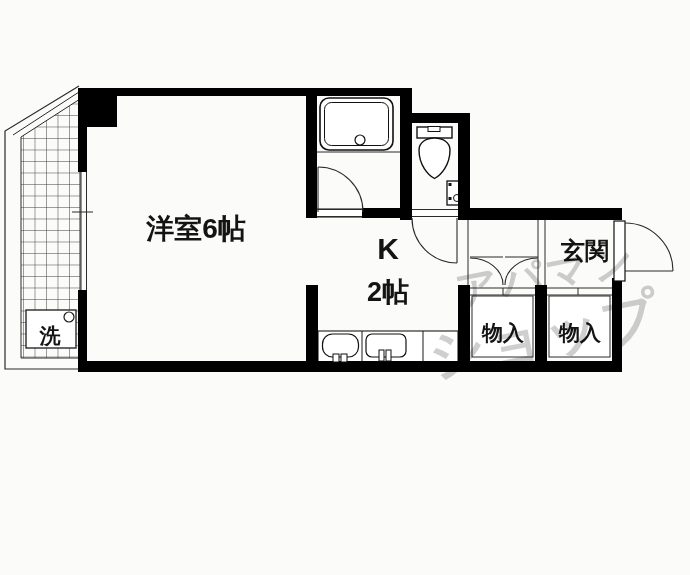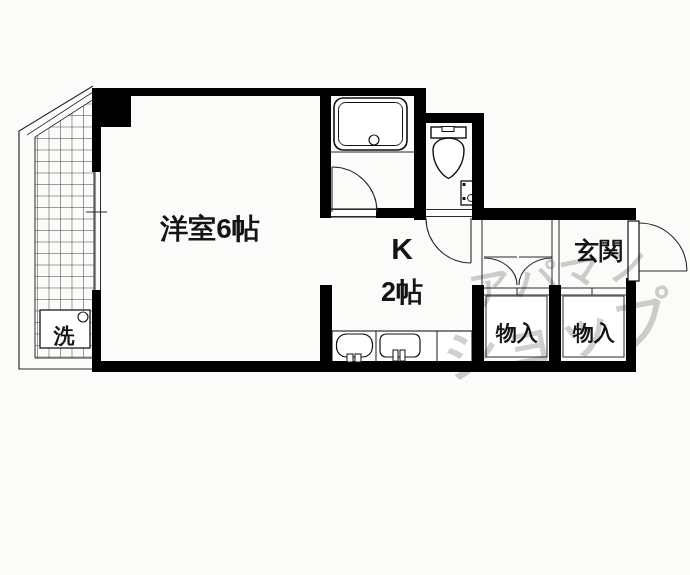--- a/index.html
+++ b/index.html
@@ -2,21 +2,21 @@
 <html><head>
 <meta charset="utf-8">
 <style>
   html,body{margin:0;padding:0;}
   body{
     width:690px;height:575px;
     background:#fbfbf9;
     font-family:"Liberation Sans","DejaVu Sans",sans-serif;
     position:relative;overflow:hidden;
   }
-  #plan-wrap{position:absolute;left:14px;top:0;width:584px;height:575px;}
+  #plan-wrap{position:absolute;left:0;top:0;width:584px;height:575px;}
   svg{position:absolute;left:0;top:0;}
   .room-label{fill:#141414;font-weight:bold;}
   .wm{
     position:absolute;color:#c7c7c7;font-weight:bold;
     mix-blend-mode:multiply;opacity:.85;white-space:nowrap;
     transform-origin:left top;line-height:1;
   }
   #wm1{left:452px;top:272px;font-size:42px;transform:rotate(-11deg);letter-spacing:3px;}
   #wm2{left:424px;top:330px;font-size:56px;transform:rotate(-11deg);letter-spacing:1px;}
 </style>

